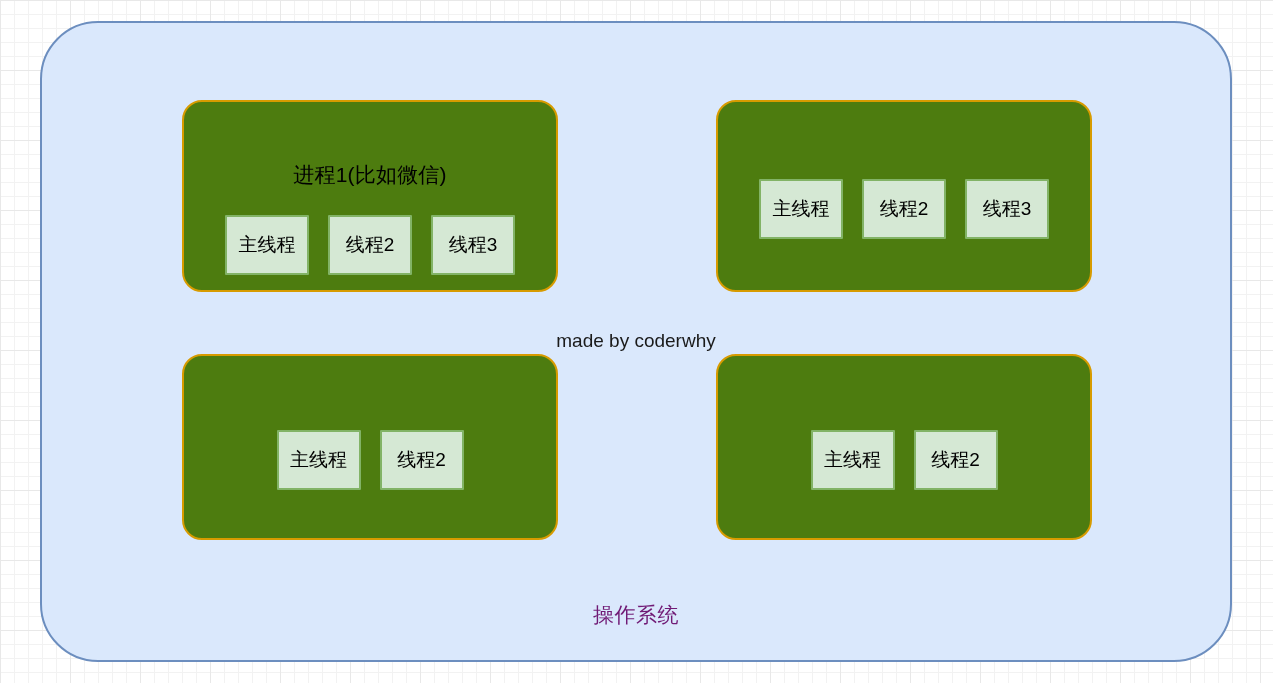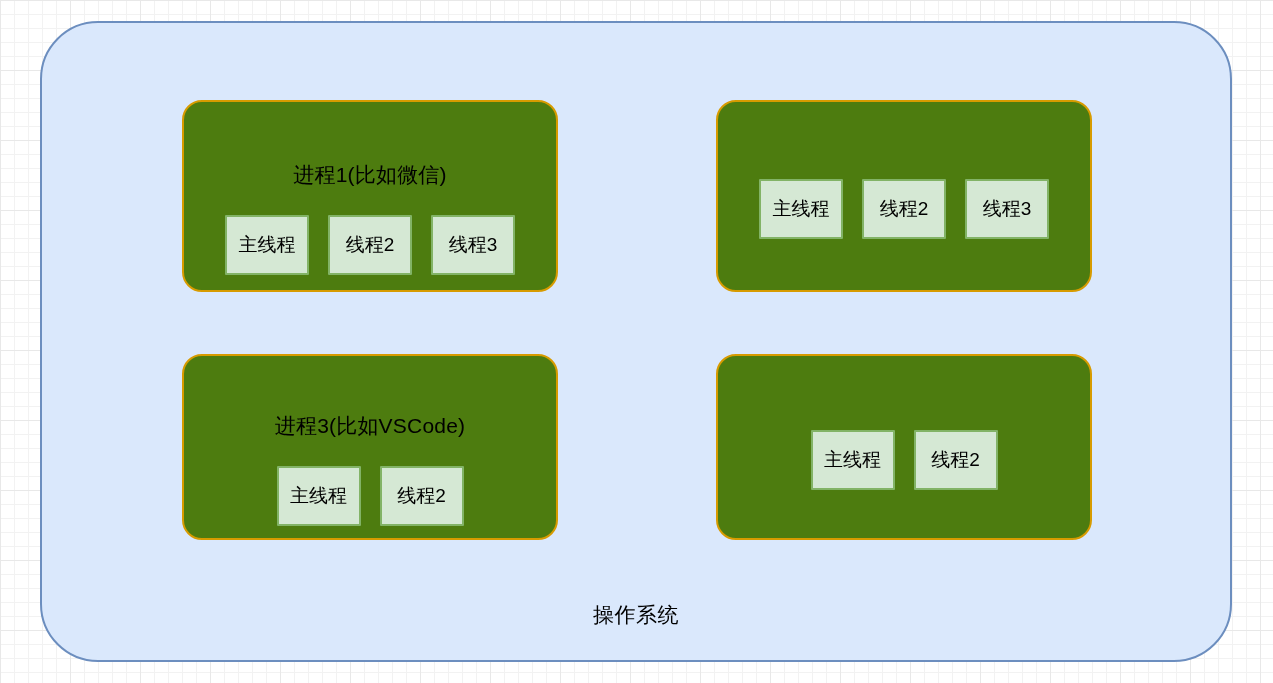--- a/index.html
+++ b/index.html
@@ -47,21 +47,21 @@
     border-radius: 58px;
   }
 
   #os-label {
     position: absolute;
     left: 0;
     right: 0;
     top: 578px;
     text-align: center;
     font-size: 21px;
-    color: #000000;
+    color: #701a75;
     letter-spacing: 0.5px;
     white-space: nowrap;
   }
 
   #watermark {
     position: absolute;
     left: 0;
     right: 0;
     top: 307px;
     text-align: center;
@@ -139,31 +139,31 @@
 
     <div class="process" id="process-2">
       <div class="thread-row">
         <div class="thread">主线程</div>
         <div class="thread">线程2</div>
         <div class="thread">线程3</div>
       </div>
     </div>
 
     <div class="process" id="process-3">
-      <div class="process-title">进程3(比如VSCode)</div>
       <div class="thread-row">
         <div class="thread">主线程</div>
         <div class="thread">线程2</div>
       </div>
     </div>
 
     <div class="process" id="process-4">
       <div class="thread-row">
         <div class="thread">主线程</div>
         <div class="thread">线程2</div>
       </div>
     </div>
 
+    <div id="watermark">made by coderwhy</div>
 
     <div id="os-label">操作系统</div>
 
   </div>
 </div>
 
 </body></html>

